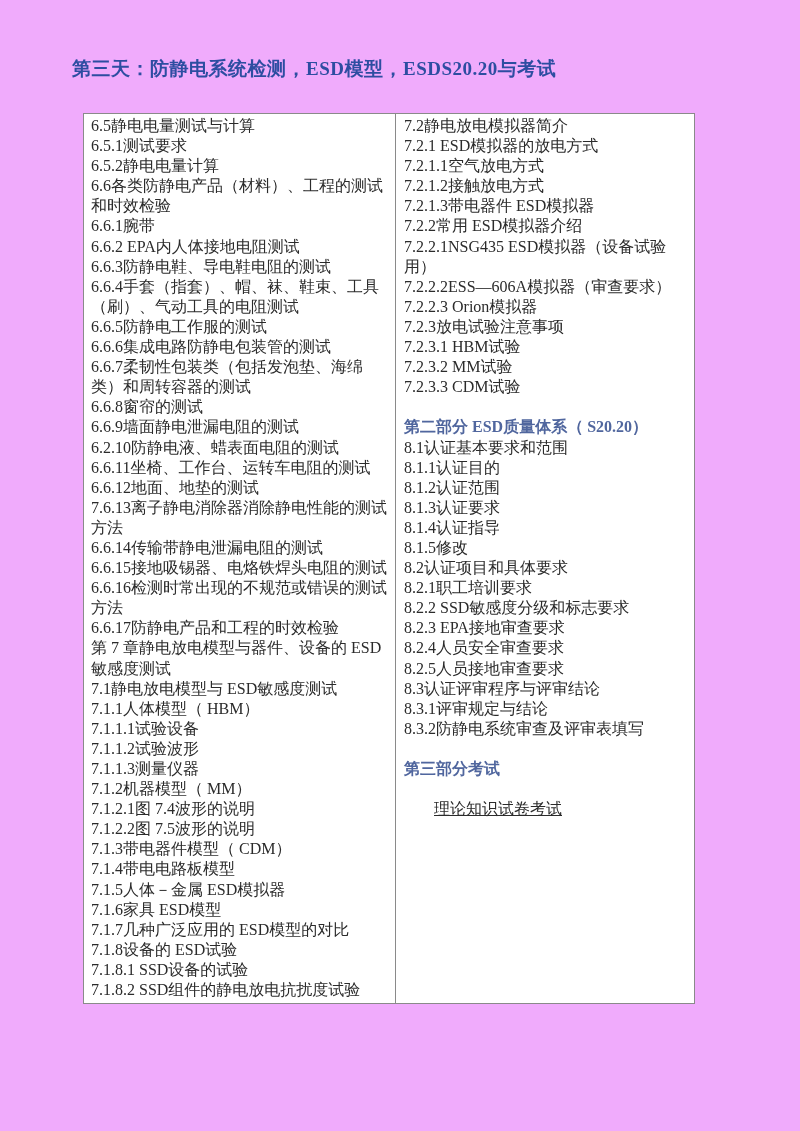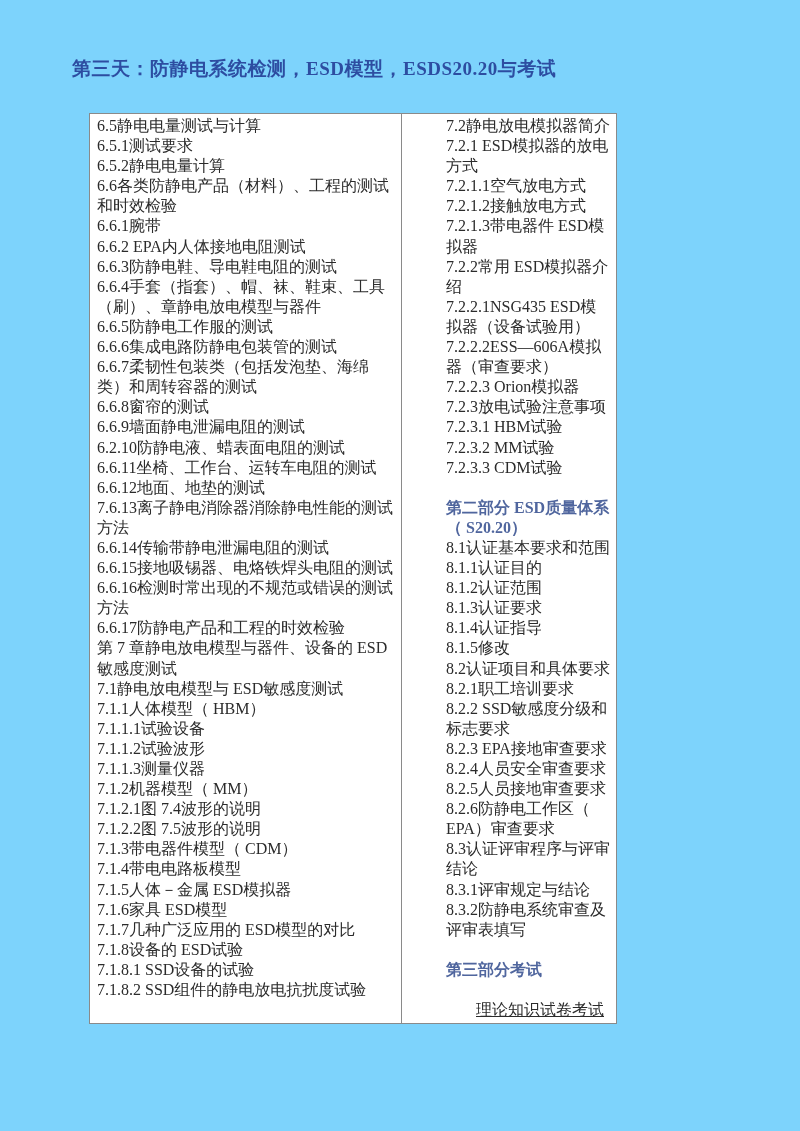--- a/index.html
+++ b/index.html
@@ -9,39 +9,39 @@
   }
   body {
     width: 800px;
     height: 1131px;
     font-family: "Liberation Serif", "DejaVu Serif", serif;
   }
   .page {
     position: relative;
     width: 800px;
     height: 1131px;
-    background: #7dd3fc;
+    background: #f0abfc;
     overflow: hidden;
   }
   .doc-title {
     position: absolute;
     left: 72px;
     top: 56px;
     margin: 0;
     font-size: 19px;
     font-weight: bold;
     color: #2d4da1;
     letter-spacing: 0.5px;
     white-space: nowrap;
   }
   .toc-table {
     position: absolute;
-    left: 89px;
+    left: 83px;
     top: 113px;
-    width: 528px;
+    width: 612px;
     box-sizing: border-box;
     display: flex;
     align-items: stretch;
     border: 1px solid #8a8a8a;
     background: #ffffff;
   }
   .col {
     box-sizing: border-box;
     font-size: 16px;
     line-height: 20.1px;
@@ -49,21 +49,20 @@
     text-align: left;
   }
   .col.left {
     width: 312px;
     border-right: 1px solid #8a8a8a;
     padding: 2px 4px 3px 7px;
   }
   .col.right {
     flex: 1;
     padding: 2px 4px 3px 8px;
-    margin-left: 36px;
   }
   .line {
     min-height: 20.1px;
   }
   .line.heading {
     color: #50669e;
     font-weight: bold;
   }
   .line.indent {
     padding-left: 30px;
@@ -78,21 +77,21 @@
 
   <div class="toc-table">
     <div class="col left" id="col-left">
         <div class="line item">6.5静电电量测试与计算</div>
         <div class="line item">6.5.1测试要求</div>
         <div class="line item">6.5.2静电电量计算</div>
         <div class="line item">6.6各类防静电产品（材料）、工程的测试和时效检验</div>
         <div class="line item">6.6.1腕带</div>
         <div class="line item">6.6.2 EPA内人体接地电阻测试</div>
         <div class="line item">6.6.3防静电鞋、导电鞋电阻的测试</div>
-        <div class="line item">6.6.4手套（指套）、帽、袜、鞋束、工具（刷）、章静电放电模型与器件</div>
+        <div class="line item">6.6.4手套（指套）、帽、袜、鞋束、工具（刷）、气动工具的电阻测试</div>
         <div class="line item">6.6.5防静电工作服的测试</div>
         <div class="line item">6.6.6集成电路防静电包装管的测试</div>
         <div class="line item">6.6.7柔韧性包装类（包括发泡垫、海绵类）和周转容器的测试</div>
         <div class="line item">6.6.8窗帘的测试</div>
         <div class="line item">6.6.9墙面静电泄漏电阻的测试</div>
         <div class="line item">6.2.10防静电液、蜡表面电阻的测试</div>
         <div class="line item">6.6.11坐椅、工作台、运转车电阻的测试</div>
         <div class="line item">6.6.12地面、地垫的测试</div>
         <div class="line item">7.6.13离子静电消除器消除静电性能的测试方法</div>
         <div class="line item">6.6.14传输带静电泄漏电阻的测试</div>
@@ -138,21 +137,20 @@
         <div class="line item">8.1.2认证范围</div>
         <div class="line item">8.1.3认证要求</div>
         <div class="line item">8.1.4认证指导</div>
         <div class="line item">8.1.5修改</div>
         <div class="line item">8.2认证项目和具体要求</div>
         <div class="line item">8.2.1职工培训要求</div>
         <div class="line item">8.2.2 SSD敏感度分级和标志要求</div>
         <div class="line item">8.2.3 EPA接地审查要求</div>
         <div class="line item">8.2.4人员安全审查要求</div>
         <div class="line item">8.2.5人员接地审查要求</div>
-        <div class="line item">8.2.6防静电工作区（ EPA）审查要求</div>
         <div class="line item">8.3认证评审程序与评审结论</div>
         <div class="line item">8.3.1评审规定与结论</div>
         <div class="line item">8.3.2防静电系统审查及评审表填写</div>
         <div class="line blank">&nbsp;</div>
         <div class="line heading">第三部分考试</div>
         <div class="line blank">&nbsp;</div>
         <div class="line indent">理论知识试卷考试</div>
       </div>
   </div>
 </div>

